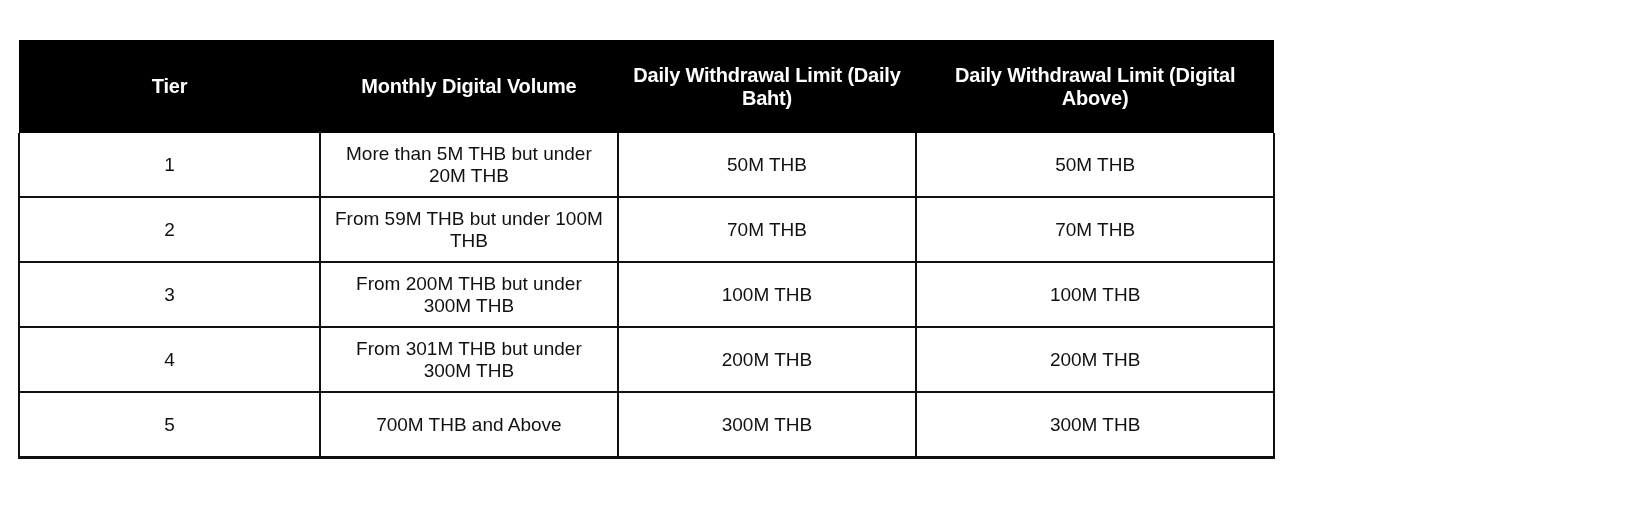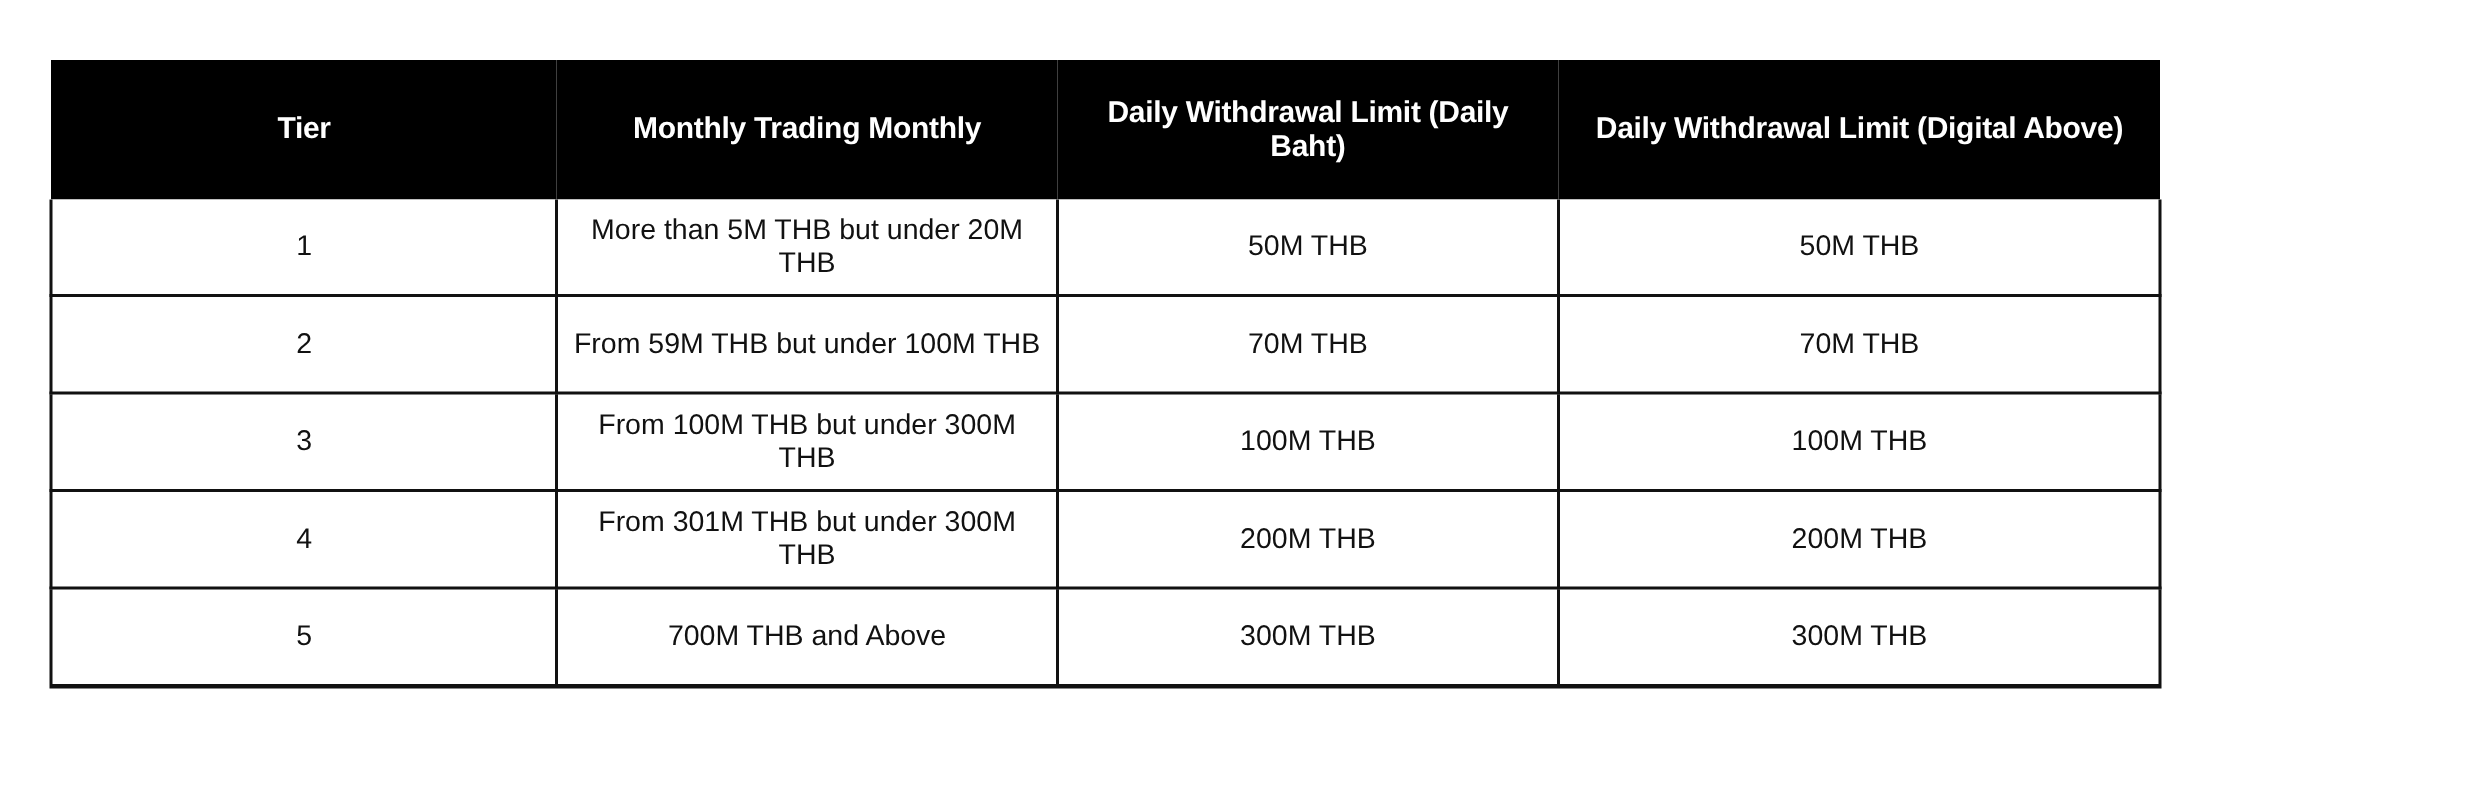--- a/index.html
+++ b/index.html
@@ -15,23 +15,23 @@
     overflow: hidden;
   }
   .page {
     width: 1652px;
     height: 532px;
     position: relative;
     background: #ffffff;
   }
   .table-wrap {
     position: absolute;
-    left: 33px;
+    left: 18px;
     top: 40px;
-    width: 1408px;
+    width: 1257px;
   }
   table.limits {
     border-collapse: collapse;
     width: 100%;
     table-layout: fixed;
   }
   table.limits col.c1 { width: 24.0%; }
   table.limits col.c2 { width: 23.7%; }
   table.limits col.c3 { width: 23.8%; }
   table.limits col.c4 { width: 28.5%; }
@@ -78,41 +78,41 @@
     <table class="limits">
       <colgroup>
         <col class="c1">
         <col class="c2">
         <col class="c3">
         <col class="c4">
       </colgroup>
       <thead>
         <tr>
           <th>Tier</th>
-          <th>Monthly Trading Monthly</th>
+          <th>Monthly Digital Volume</th>
           <th>Daily Withdrawal Limit (Daily Baht)</th>
           <th>Daily Withdrawal Limit (Digital Above)</th>
         </tr>
       </thead>
       <tbody>
         <tr>
           <td>1</td>
           <td>More than 5M THB but under 20M THB</td>
           <td>50M THB</td>
           <td>50M THB</td>
         </tr>
         <tr>
           <td>2</td>
           <td>From  59M THB but under 100M THB</td>
           <td>70M THB</td>
           <td>70M THB</td>
         </tr>
         <tr>
           <td>3</td>
-          <td>From  100M THB but under 300M THB</td>
+          <td>From  200M THB but under 300M THB</td>
           <td>100M THB</td>
           <td>100M THB</td>
         </tr>
         <tr>
           <td>4</td>
           <td>From  301M THB but under 300M THB</td>
           <td>200M THB</td>
           <td>200M THB</td>
         </tr>
         <tr>

